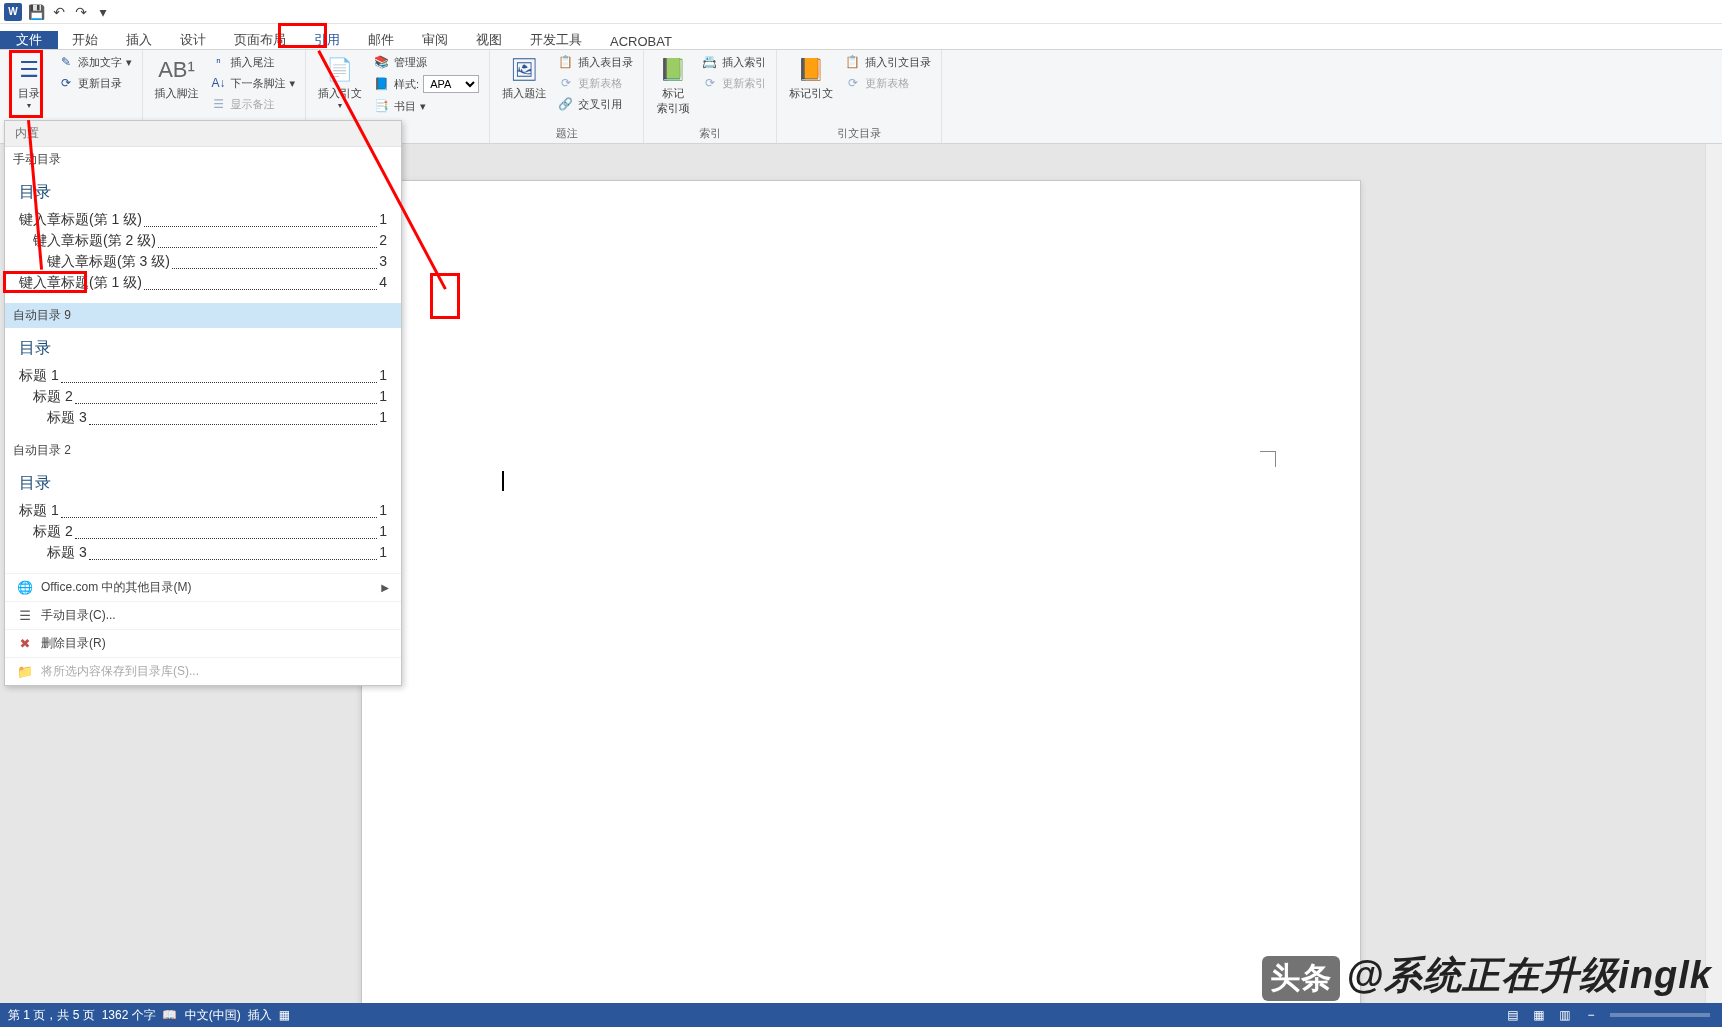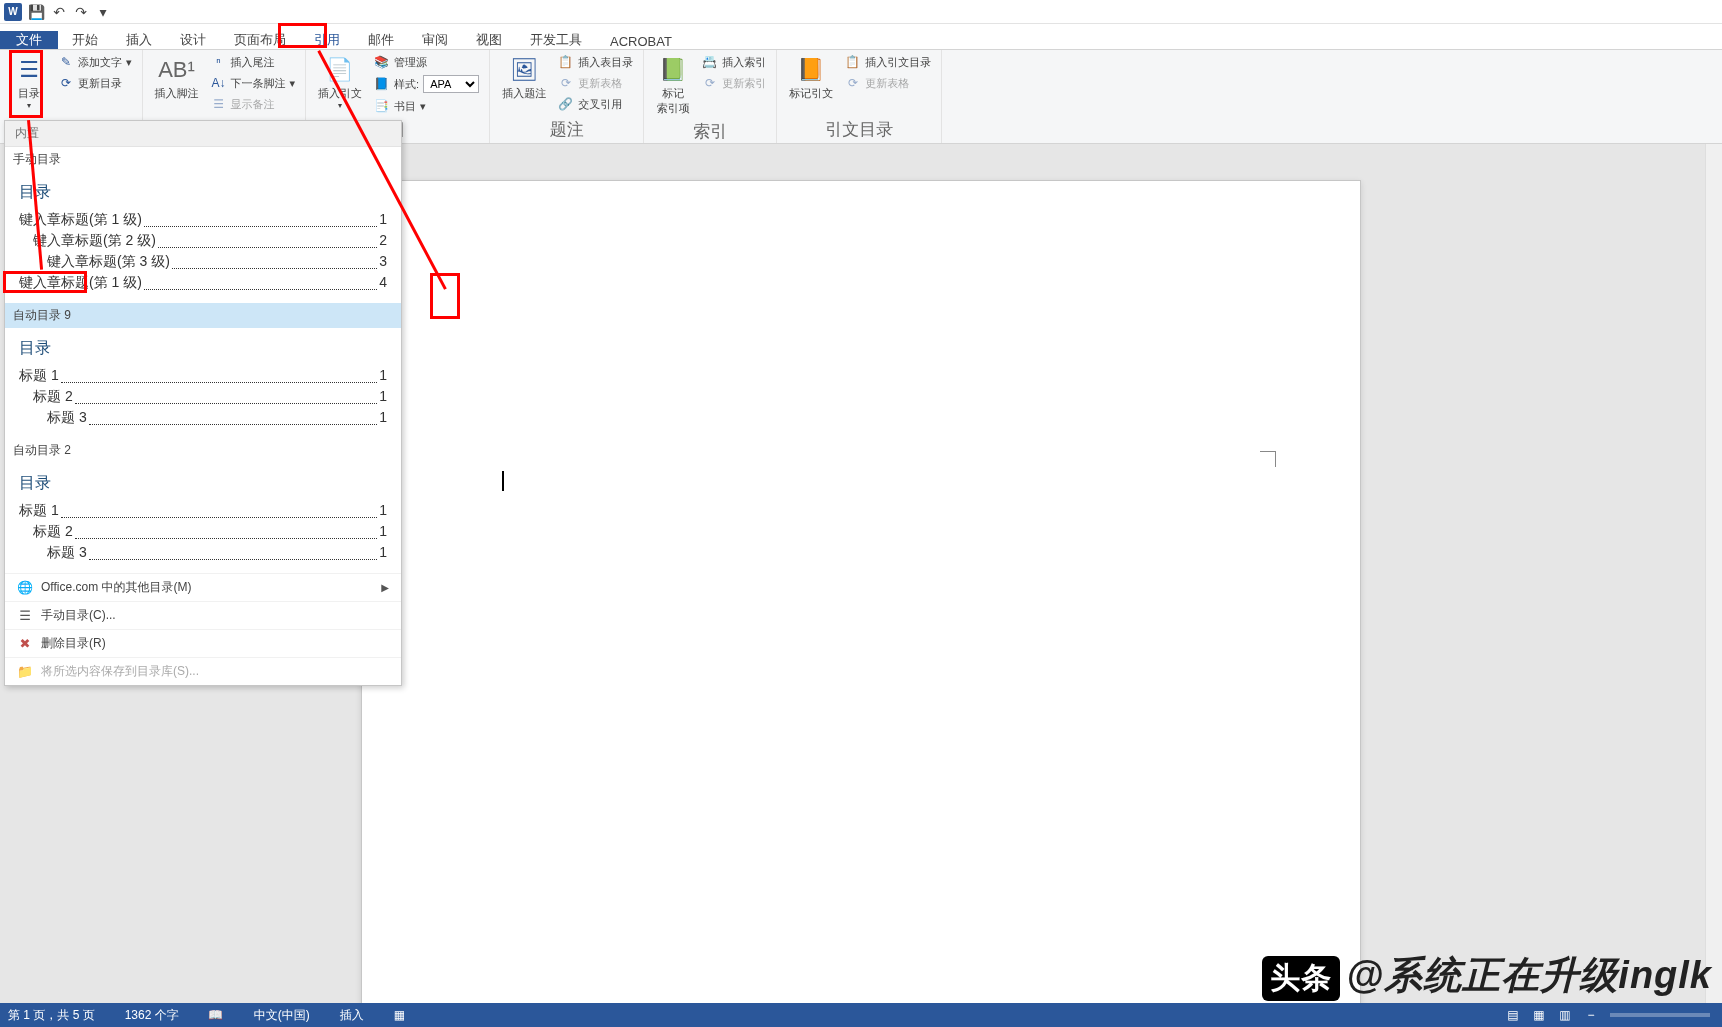--- a/index.html
+++ b/index.html
@@ -14,21 +14,21 @@
 
 .tabs { height: 26px; background: #fff; display: flex; align-items: flex-end; border-bottom: 1px solid #d4d4d4; }
 .tab { padding: 0 14px; font-size: 13px; color: #444; display: flex; align-items: center; cursor: pointer; position: relative; }
 .tab-file { background: #2b579a; color: #fff; padding: 0 16px; }
 .tab-active { color: #2b579a; }
 
 
 .ribbon { height: 94px; background: #f5f6f7; border-bottom: 1px solid #d4d4d4; display: flex; position: relative; }
 .group { display: flex; flex-direction: column; padding: 2px 6px; border-right: 1px solid #e3e3e3; }
 .group-content { flex: 1; display: flex; align-items: flex-start; gap: 2px; }
-.group-label { text-align: center; font-size: 17px; color: #666; padding-top: 2px; }
+.group-label { text-align: center; font-size: 11px; color: #666; padding-top: 2px; }
 .big-btn { display: flex; flex-direction: column; align-items: center; padding: 2px 6px; cursor: pointer; font-size: 11px; color: #444; min-width: 46px; }
 .big-btn-icon { width: 32px; height: 32px; display: flex; align-items: center; justify-content: center; font-size: 22px; color: #2b579a; }
 .small-btn-col { display: flex; flex-direction: column; gap: 1px; }
 .small-btn { display: flex; align-items: center; gap: 4px; padding: 2px 4px; font-size: 11px; color: #444; cursor: pointer; white-space: nowrap; }
 .small-btn-icon { width: 16px; height: 16px; display: flex; align-items: center; justify-content: center; color: #2b579a; font-size: 12px; }
 .disabled { opacity: 0.45; }
 .style-select { border: 1px solid #abadb3; background: #fff; font-size: 11px; padding: 1px 2px; width: 56px; height: 18px; }
 
 
 .docarea { position: absolute; top: 144px; left: 0; right: 0; bottom: 24px; background: #e6e6e6; display: flex; justify-content: center; overflow: hidden; }
@@ -48,31 +48,31 @@
 .toc-line-dots { flex: 1; border-bottom: 1px dotted #333; margin: 0 2px 3px 2px; }
 .toc-line-num { }
 .toc-indent-1 { padding-left: 14px; }
 .toc-indent-2 { padding-left: 28px; }
 .toc-menuitem { display: flex; align-items: center; gap: 8px; padding: 5px 12px; font-size: 12px; color: #444; cursor: pointer; border-top: 1px solid #f1f1f1; }
 .toc-menu-icon { width: 16px; height: 16px; display: flex; align-items: center; justify-content: center; color: #555; font-size: 13px; }
 .toc-menu-arrow { margin-left: auto; color: #555; font-size: 10px; }
 .toc-menu-disabled { color: #aaa; }
 
 
-.statusbar { position: absolute; bottom: 0; left: 0; right: 0; height: 24px; background: #2b579a; color: #fff; display: flex; align-items: center; font-size: 12px; padding: 0 8px; gap: 30px; }
+.statusbar { position: absolute; bottom: 0; left: 0; right: 0; height: 24px; background: #2b579a; color: #fff; display: flex; align-items: center; font-size: 12px; padding: 0 8px; gap: 7px; }
 .status-item { cursor: pointer; }
 .status-right { margin-left: auto; display: flex; align-items: center; gap: 4px; }
 .view-btn { width: 22px; height: 18px; display: flex; align-items: center; justify-content: center; color: #fff; font-size: 12px; cursor: pointer; }
 .zoom-slider { width: 100px; height: 4px; background: rgba(255,255,255,0.3); position: relative; margin: 0 4px; }
 
 
 .red-box { position: absolute; border: 3px solid #ff0000; pointer-events: none; z-index: 100; }
 .red-line { position: absolute; background: #ff0000; pointer-events: none; z-index: 99; transform-origin: 0 0; }
 .watermark { position: absolute; right: 10px; bottom: 26px; font-size: 38px; font-weight: bold; color: #222; font-style: italic; z-index: 200; letter-spacing: 1px; font-family: "SimHei", sans-serif; }
-.watermark-logo { display:inline-block; background:#000000; color:#fff; border-radius:6px; padding:2px 8px; font-style:normal; font-size:30px; margin-right:6px;}
+.watermark-logo { display:inline-block; background:#737373; color:#fff; border-radius:6px; padding:2px 8px; font-style:normal; font-size:30px; margin-right:6px;}
 </style>
 </head>
 <body>
 
 <div class="titlebar">
   <div class="word-icon">W</div>
   <div class="qat-btn">💾</div>
   <div class="qat-btn">↶</div>
   <div class="qat-btn">↷</div>
   <div class="qat-btn">▾</div>

